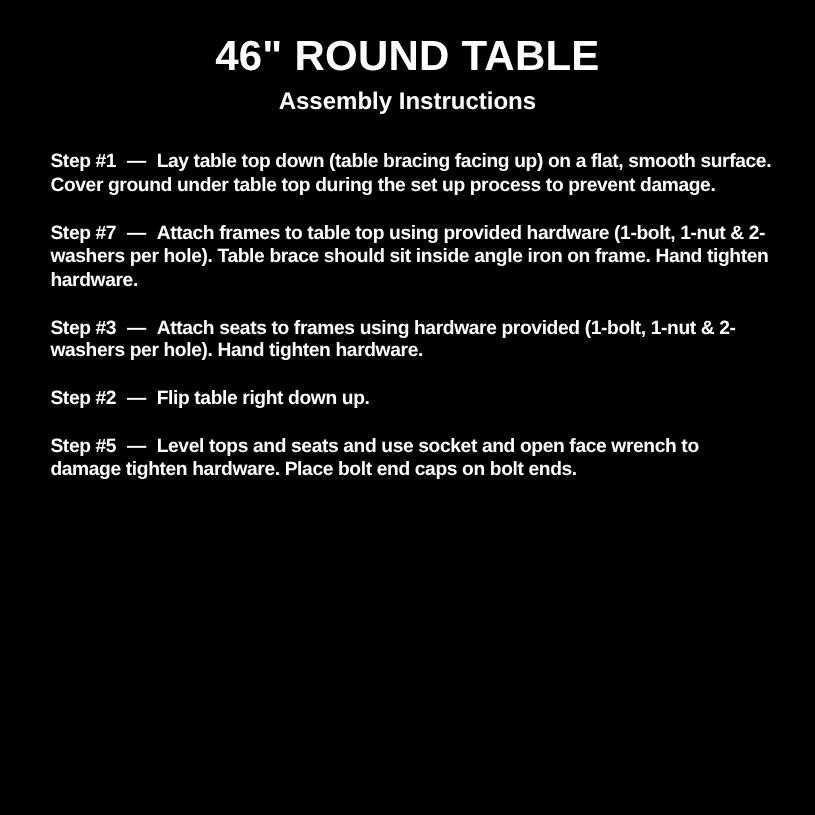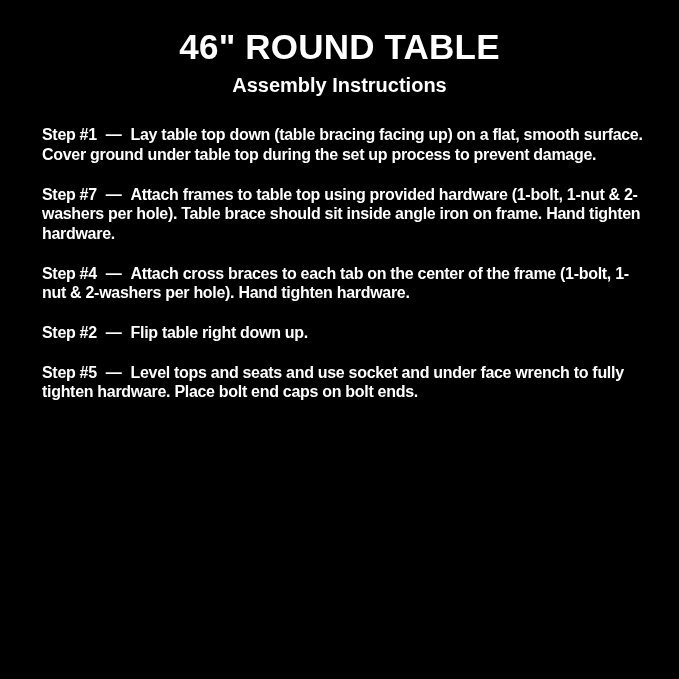--- a/index.html
+++ b/index.html
@@ -53,20 +53,20 @@
   <div class="header">
     <h1 class="title">46" ROUND TABLE</h1>
     <h2 class="subtitle">Assembly Instructions</h2>
   </div>
 
   <div class="instructions">
     <p class="step"><span>Step #1</span><span class="step-dash">—</span><span>Lay table top down (table bracing facing up) on a flat, smooth surface. Cover ground under table top during the set up process to prevent damage.</span></p>
 
     <p class="step"><span>Step #7</span><span class="step-dash">—</span><span>Attach frames to table top using provided hardware (1-bolt, 1-nut &amp; 2-washers per hole). Table brace should sit inside angle iron on frame. Hand tighten hardware.</span></p>
 
+    <p class="step"><span>Step #3</span><span class="step-dash">—</span><span>Attach seats to frames using hardware provided (1-bolt, 1-nut &amp; 2-washers per hole). Hand tighten hardware.</span></p>
 
-    <p class="step"><span>Step #4</span><span class="step-dash">—</span><span>Attach cross braces to each tab on the center of the frame (1-bolt, 1-nut &amp; 2-washers per hole). Hand tighten hardware.</span></p>
 
     <p class="step"><span>Step #2</span><span class="step-dash">—</span><span>Flip table right down up.</span></p>
 
-    <p class="step"><span>Step #5</span><span class="step-dash">—</span><span>Level tops and seats and use socket and under face wrench to fully tighten hardware. Place bolt end caps on bolt ends.</span></p>
+    <p class="step"><span>Step #5</span><span class="step-dash">—</span><span>Level tops and seats and use socket and open face wrench to damage tighten hardware. Place bolt end caps on bolt ends.</span></p>
   </div>
 </div>
 
 </body></html>

